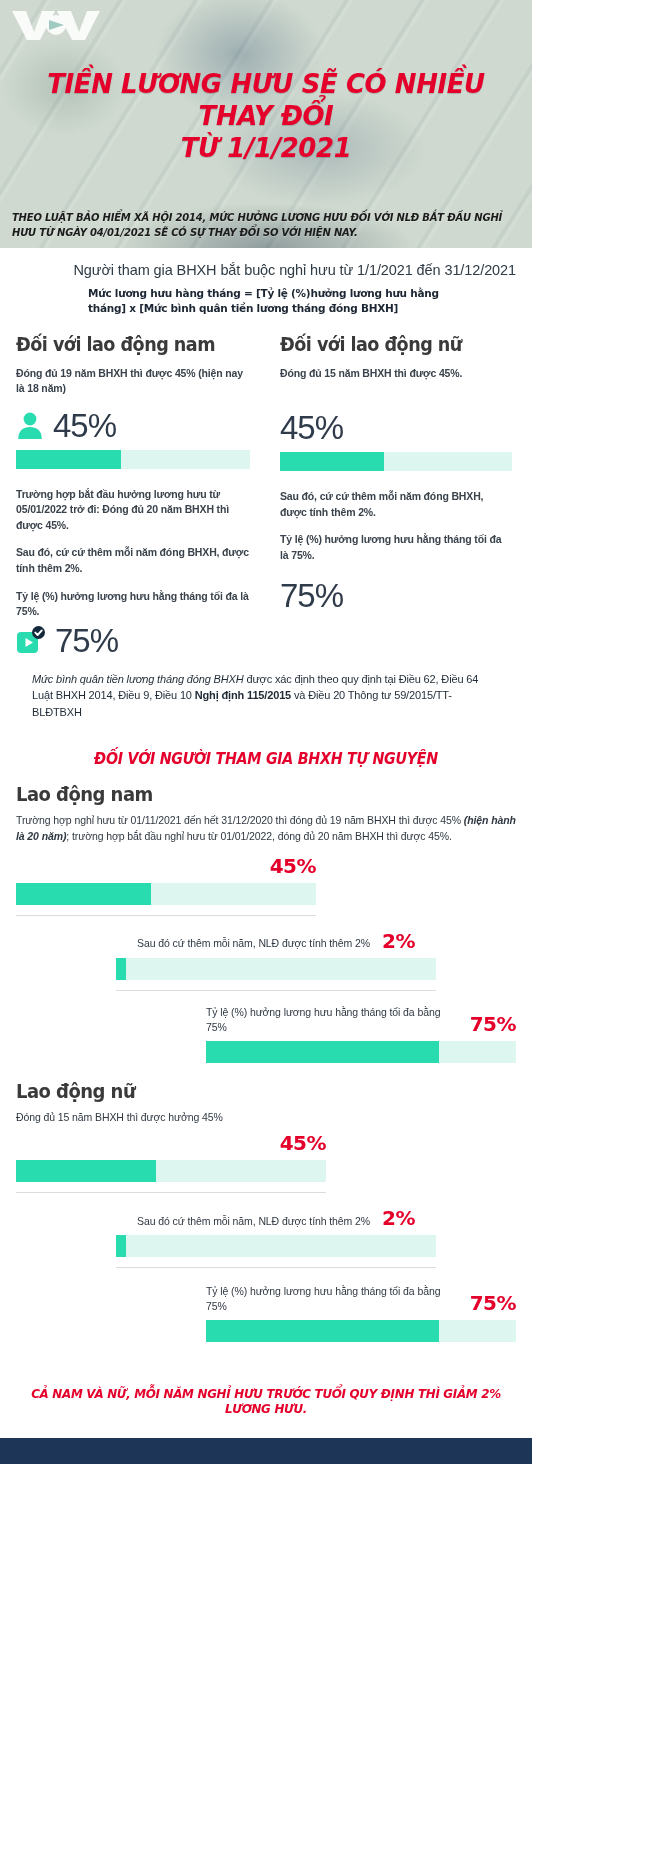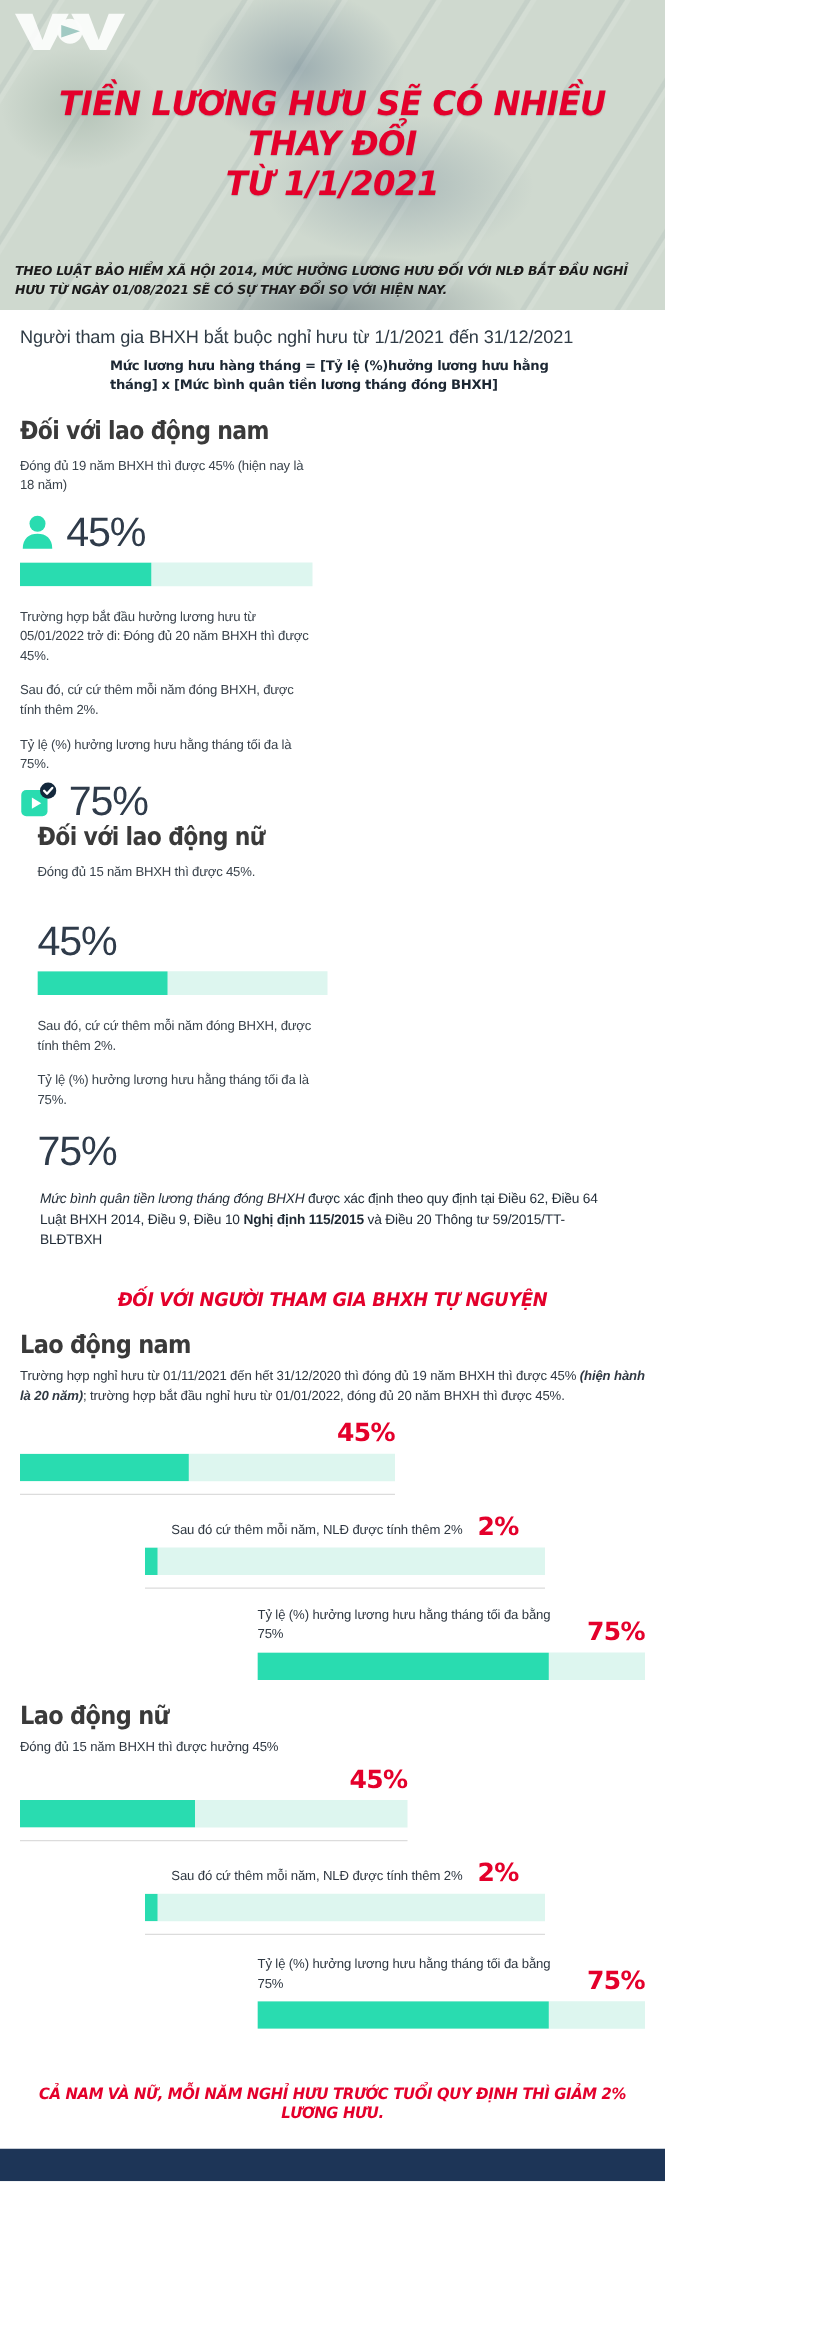--- a/index.html
+++ b/index.html
@@ -90,57 +90,58 @@
     font-style: italic;
     font-size: 10px;
     line-height: 1.45;
     letter-spacing: -0.2px;
     text-shadow: 0 1px 0 rgba(255,255,255,0.25);
   }
 
   
   .s1 { padding: 14px 16px 0; background: #fff; }
   .s1-heading {
-    text-align: left;
+    text-align: right;
     font-size: 14.5px;
     font-weight: 400;
     color: #2f3b45;
     letter-spacing: -0.1px;
     margin-bottom: 8px;
   }
   .s1-formula {
     font-family: "DejaVu Sans", sans-serif;
     font-weight: 700;
     font-size: 10.5px;
     line-height: 1.42;
     color: #1c2733;
     padding: 0 40px 0 72px;
     letter-spacing: -0.25px;
   }
 
-  .cols { display: flex; margin-top: 16px; flex-direction: column; }
+  .cols { display: flex; margin-top: 16px; }
   .col { width: 50%; padding-right: 16px; position: relative; }
   .col.right { padding-left: 14px; padding-right: 4px; }
 
   .col-title {
     font-family: "DejaVu Sans", sans-serif;
     font-weight: 700;
     font-size: 20px;
     color: #3a3a3a;
     letter-spacing: -0.6px;
     transform: scaleX(0.88);
     transform-origin: left center;
     white-space: nowrap;
     margin-bottom: 10px;
   }
   .note {
     font-size: 10.5px;
     line-height: 1.48;
     color: #3a434c;
     letter-spacing: -0.15px;
+    font-weight: bold;
   }
 
   .pct-row { display: flex; align-items: center; gap: 9px; }
   .pct-big {
     font-size: 33px;
     font-weight: 400;
     color: #2f3b4a;
     letter-spacing: -1px;
     line-height: 1;
   }
@@ -263,21 +264,21 @@
         <circle cx="46" cy="19" r="10" fill="#ffffff" opacity="0.95"></circle>
         <path d="M39 14 L54 19 L39 24 Z" fill="#9ec9c2"></path>
       </svg>
     </div>
 
     <div class="hero-title">
       <div>TIỀN LƯƠNG HƯU SẼ CÓ NHIỀU THAY ĐỔI</div>
       <div>TỪ 1/1/2021</div>
     </div>
 
-    <div class="hero-sub">THEO LUẬT BẢO HIỂM XÃ HỘI 2014, MỨC HƯỞNG LƯƠNG HƯU ĐỐI VỚI NLĐ BẮT ĐẦU NGHỈ HƯU TỪ NGÀY 01/08/2021 SẼ CÓ SỰ THAY ĐỔI SO VỚI HIỆN NAY.</div>
+    <div class="hero-sub">THEO LUẬT BẢO HIỂM XÃ HỘI 2014, MỨC HƯỞNG LƯƠNG HƯU ĐỐI VỚI NLĐ BẮT ĐẦU NGHỈ HƯU TỪ NGÀY 04/01/2021 SẼ CÓ SỰ THAY ĐỔI SO VỚI HIỆN NAY.</div>
   </div>
 
   <div class="s1">
     <div class="s1-heading">Người tham gia BHXH bắt buộc nghỉ hưu từ 1/1/2021 đến 31/12/2021</div>
     <div class="s1-formula">Mức lương hưu hàng tháng = [Tỷ lệ (%)hưởng lương hưu hằng tháng] x [Mức bình quân tiền lương tháng đóng BHXH]</div>
 
     <div class="cols">
 
       <div class="col">
         <div class="col-title">Đối với lao động nam</div>

